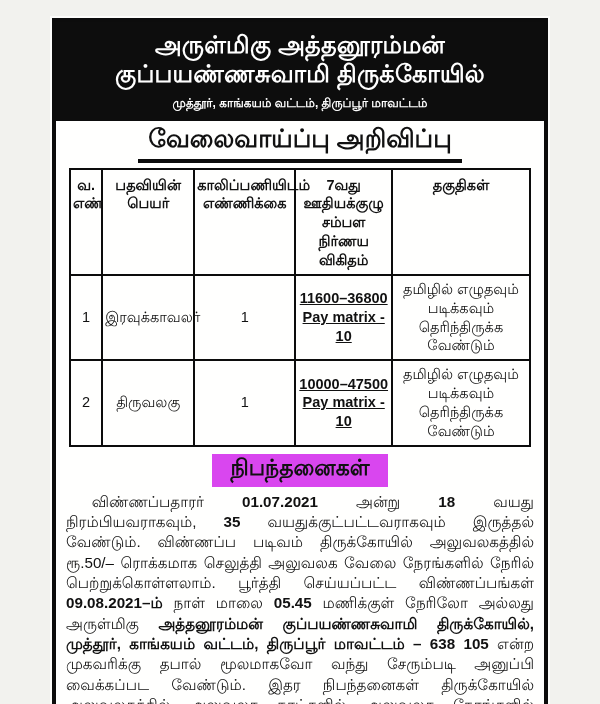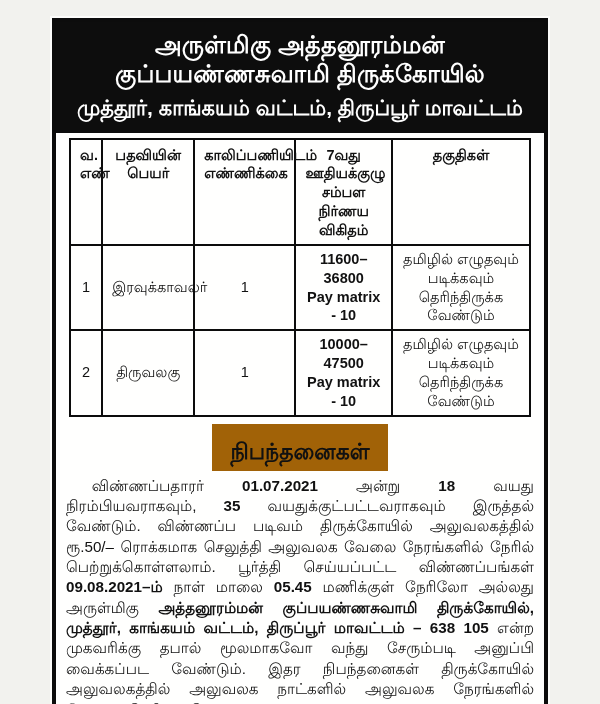--- a/index.html
+++ b/index.html
@@ -12,66 +12,69 @@
   .frame {
     position:absolute; inset:2px; border:4px solid #0c0c0c;
     background:#fffffe; display:flex; flex-direction:column;
   }
   
   .banner {
     background:#0d0d0d; color:#fff; text-align:center;
     padding:9px 4px 10px;
   }
   .banner-line1 { font-size:24px; font-weight:bold; letter-spacing:.2px; line-height:1.2; }
-  .banner-line2 { font-size:21px; font-weight:bold; margin-top:7px; }
+  .banner-line2 { font-size:12px; font-weight:bold; margin-top:7px; }
   
   .notice-heading-wrap { text-align:center; margin-top:1px; }
   .notice-heading {
     display:inline-block; font-size:25px; font-weight:bold;
     padding:2px 10px 3px; border-bottom:4px solid #0c0c0c;
   }
   
   .para {
     margin:4px 10px 0; font-size:15.2px; line-height:1.34;
     text-align:justify; text-indent:1.7em; word-spacing:2px;
   }
   .para .b { font-weight:bold; }
   
   table.vacancy {
     width:calc(100% - 26px); margin:5px 13px 0;
     border-collapse:collapse; table-layout:fixed;
   }
   table.vacancy th, table.vacancy td {
     border:2.5px solid #0c0c0c; text-align:center;
-    font-size:14.5px; padding:4px 9px; line-height:1.3;
+    font-size:14.5px; padding:4px 2px; line-height:1.3;
   }
   table.vacancy th { font-weight:600; vertical-align:top; padding-top:6px; height:78px; }
   table.vacancy td { height:56px; vertical-align:middle; }
   .col-sno{width:7%;} .col-post{width:20%;} .col-count{width:22%;}
   .col-pay{width:21%;} .col-qual{width:30%;}
-  .pay-cell { font-weight:bold; font-size:15px; }
+  .pay-cell { font-weight:bold; font-size:15px;text-decoration:underline; }
   
   .cond-heading-wrap { text-align:center; margin-top:7px; }
   .cond-heading {
-    display:inline-block; background:#a16207; font-size:22px;
-    font-weight:bold; padding:15px 18px 4px;
+    display:inline-block; background:#d946ef; font-size:22px;
+    font-weight:bold; padding:1px 18px 4px;
   }
   .cond-p { margin-top:5px; }
 </style>
 </head>
 <body>
 
 <div class="page">
   <div class="frame">
 
     <div class="banner">
       <div class="banner-line1">அருள்மிகு அத்தனூரம்மன் குப்பயண்ணசுவாமி திருக்கோயில்</div>
       <div class="banner-line2">முத்தூர், காங்கயம் வட்டம், திருப்பூர் மாவட்டம்</div>
     </div>
 
+    <div class="notice-heading-wrap">
+      <span class="notice-heading">வேலைவாய்ப்பு அறிவிப்பு</span>
+    </div>
 
 
     <table class="vacancy">
       <colgroup>
         <col class="col-sno">
           <col class="col-post">
           <col class="col-count">
         <col class="col-pay">
           <col class="col-qual">
       </colgroup>

